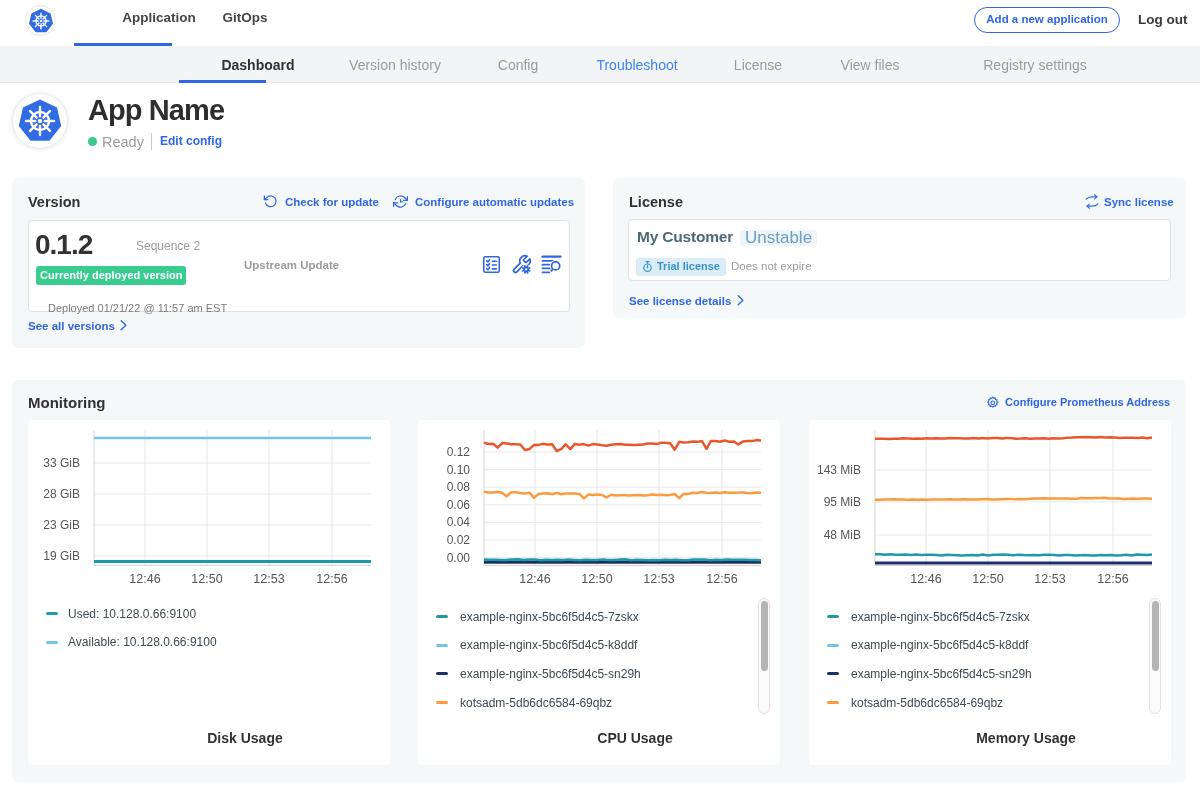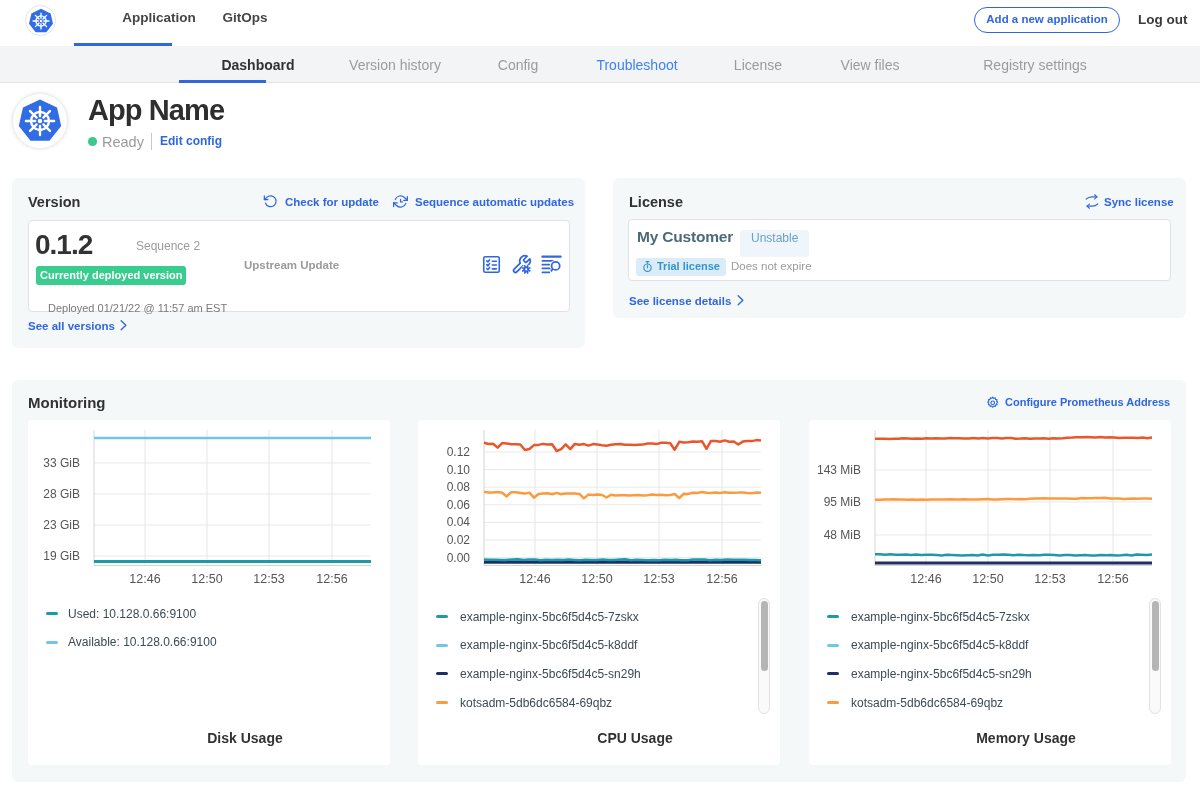--- a/index.html
+++ b/index.html
@@ -71,21 +71,21 @@
     <path d="M4.2 15.2 a9 9 0 1 0 2-9.5 L2.2 9.2"></path>
   </svg>
 <div class="abs lnk" style="left:285px;top:196px;font-size:11.5px;">Check for update</div>
 <svg class="abs" style="left:393px;top:194px;" width="15" height="15" viewBox="0 0 24 24" fill="none" stroke="#3066df" stroke-width="2" stroke-linecap="round" stroke-linejoin="round">
     <path d="M23 4 v6 h-6"></path>
     <path d="M1 20 v-6 h6"></path>
     <path d="M3.5 9 a9 9 0 0 1 14.85-3.36 L23 10"></path>
     <path d="M1 14 l4.64 4.36 A9 9 0 0 0 20.5 15"></path>
     <path d="M12 8.6 V12.6 H15" stroke-width="1.9"></path>
   </svg>
-<div class="abs lnk" style="left:415px;top:196px;font-size:11.5px;">Sequence automatic updates</div>
+<div class="abs lnk" style="left:415px;top:196px;font-size:11.5px;">Configure automatic updates</div>
 
 <div class="abs" style="left:28px;top:220px;width:542px;height:92px;background:#fff;border:1px solid #dfe3e6;border-radius:4px;"></div>
 <div class="abs" style="left:35px;top:231px;font-size:28px;line-height:28px;font-weight:bold;color:#323232;letter-spacing:-1px;">0.1.2</div>
 <div class="abs" style="left:100px;top:239px;font-size:12px;color:#9b9b9b;margin-left:36px;">Sequence 2</div>
 <div class="abs" style="left:36px;top:266px;height:19px;background:#38cc8e;border-radius:3px;color:#fff;font-weight:bold;font-size:11px;line-height:19px;padding:0 4px;">Currently deployed version</div>
 <div class="abs" style="left:36px;top:302px;font-size:11px;color:#7a7a7a;margin-left:12px;">Deployed 01/21/22 @ 11:57 am EST</div>
 <div class="abs" style="left:244px;top:259px;font-size:11.5px;font-weight:bold;color:#9b9b9b;">Upstream Update</div>
 
 <svg class="abs" style="left:482px;top:255px;" width="19" height="19" viewBox="0 0 24 24" fill="none" stroke="#3066df" stroke-width="2" stroke-linecap="round" stroke-linejoin="round">
     <rect x="2.2" y="2.2" width="19.6" height="19.6" rx="2"></rect>
@@ -132,21 +132,21 @@
 <svg class="abs" style="left:1085px;top:194px;" width="14" height="15" viewBox="0 0 24 25" fill="none" stroke="#3066df" stroke-width="2" stroke-linecap="round" stroke-linejoin="round">
     <path d="M2 8.5 C5.5 4.5 9 4.5 12 4.5 L20.5 4.5"></path>
     <polyline points="16.5 1 20.5 4.5 16.5 8"></polyline>
     <path d="M22 16.5 C18.5 20.5 15 20.5 12 20.5 L3.5 20.5"></path>
     <polyline points="7.5 17 3.5 20.5 7.5 24"></polyline>
   </svg>
 <div class="abs lnk" style="left:1104px;top:196px;font-size:11.5px;">Sync license</div>
 
 <div class="abs" style="left:628px;top:219px;width:543px;height:62px;background:#fff;border:1px solid #dfe3e6;border-radius:4px;"></div>
 <div class="abs" style="left:637px;top:228px;font-size:15.5px;line-height:17px;font-weight:bold;color:#4c6a77;letter-spacing:-0.2px;">My Customer</div>
-<div class="abs" style="left:740px;top:229.5px;height:27px;background:#eef6fb;border-radius:3px;color:#6c9fc1;font-size:12px;line-height:16.5px;padding:0 11px;">Unstable</div>
+<div class="abs" style="left:740px;top:229.5px;height:16px;background:#eef6fb;border-radius:3px;color:#6c9fc1;font-size:17px;line-height:16.5px;padding:0 5px;">Unstable</div>
 <div class="abs" style="left:636px;top:258px;height:17.5px;background:#d9ecf8;border-radius:3px;color:#3793c9;font-weight:bold;font-size:11px;line-height:17.5px;padding:0 6px 0 21px;">Trial license
   <svg class="abs" style="left:5.5px;top:3.2px;" width="11" height="11" viewBox="0 0 24 24" fill="none" stroke="#3793c9" stroke-width="2.5" stroke-linecap="round">
       <circle cx="12" cy="14.5" r="8"></circle>
       <line x1="12" y1="14.5" x2="12" y2="10"></line>
       <line x1="9" y1="1.5" x2="15" y2="1.5"></line>
       <line x1="12" y1="2" x2="12" y2="5"></line>
     </svg>
 </div>
 <div class="abs" style="left:731px;top:260px;font-size:11.5px;color:#9b9b9b;">Does not expire</div>
 <div class="abs lnk" style="left:629px;top:295px;font-size:11.5px;">See license details</div>

